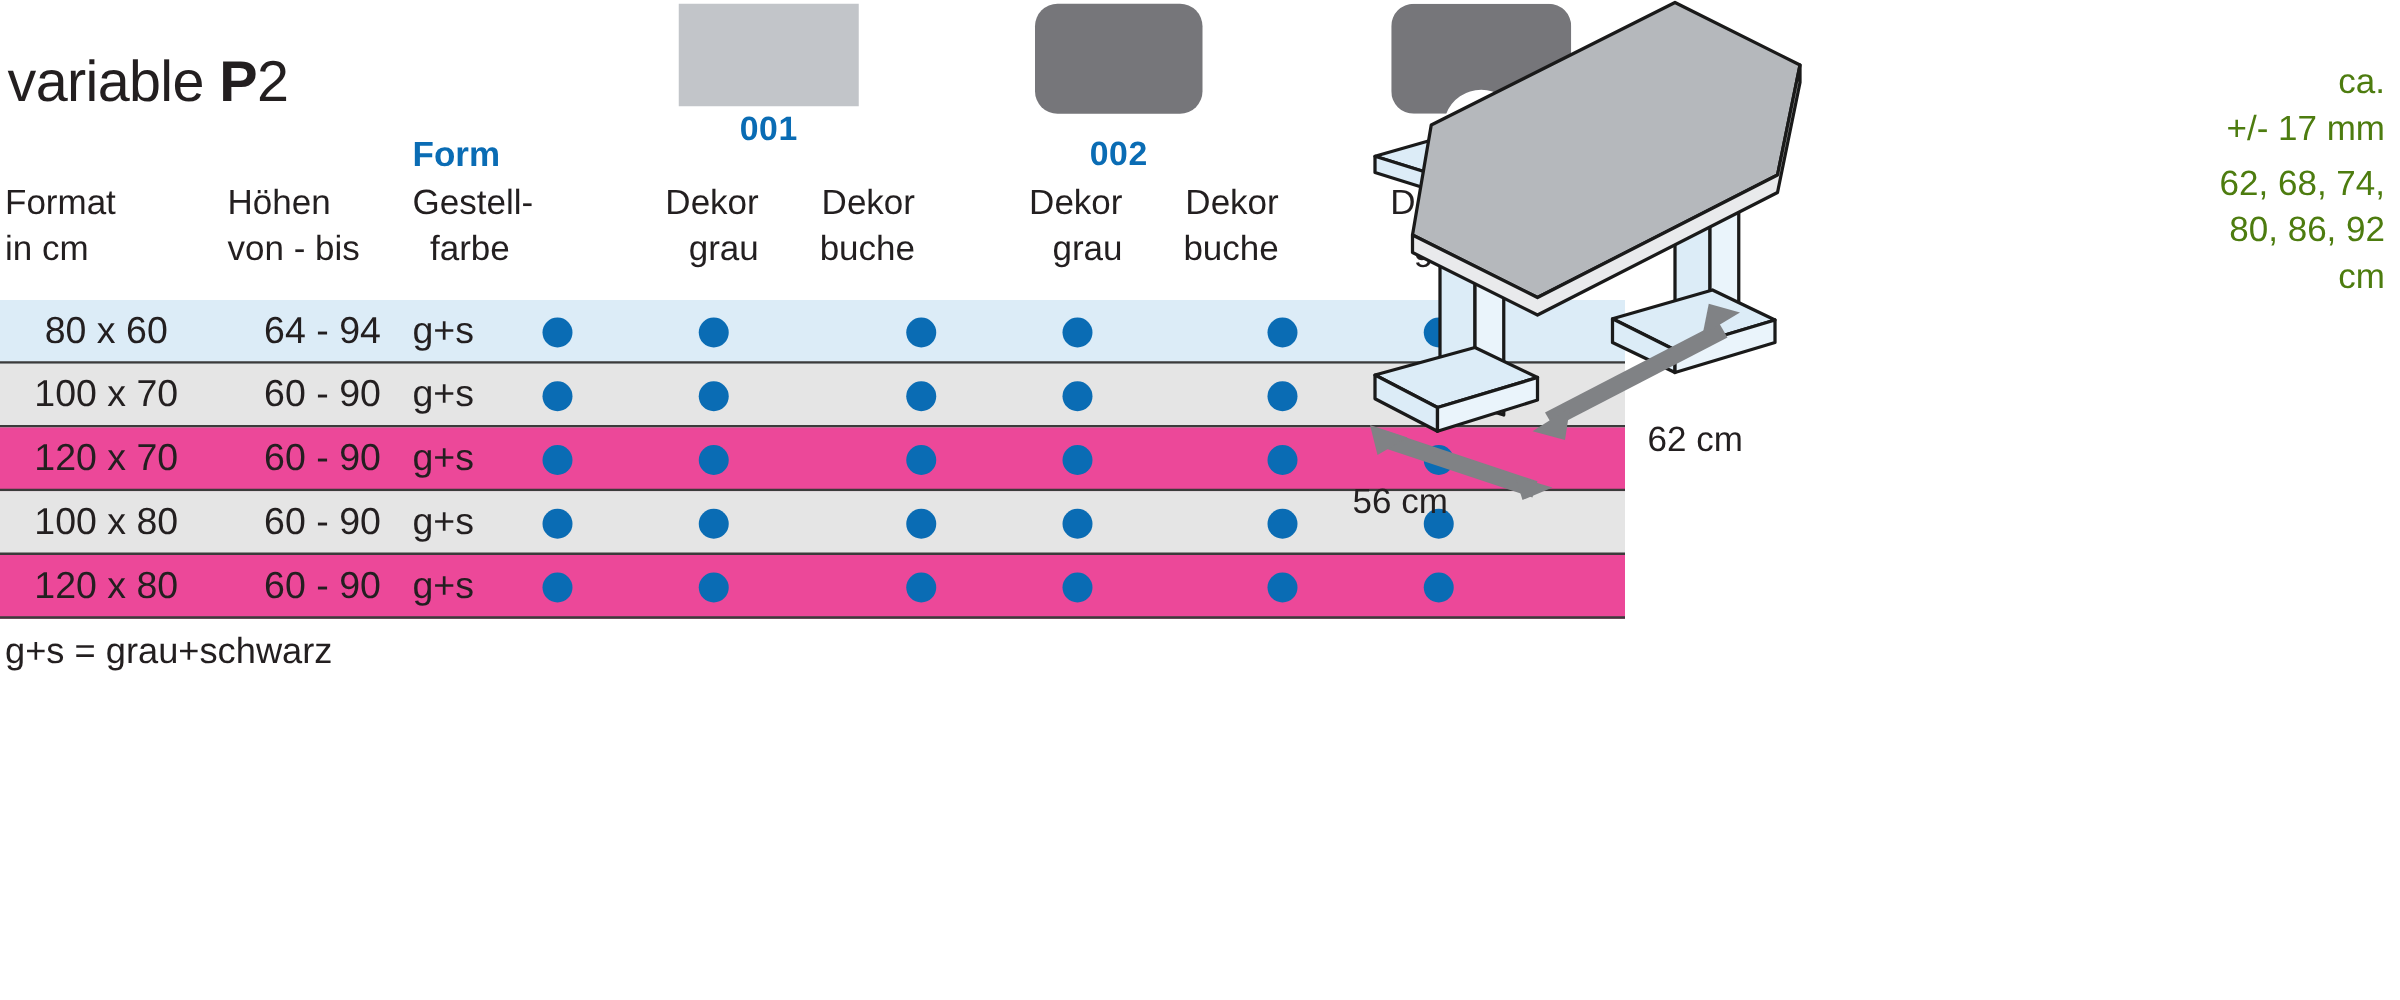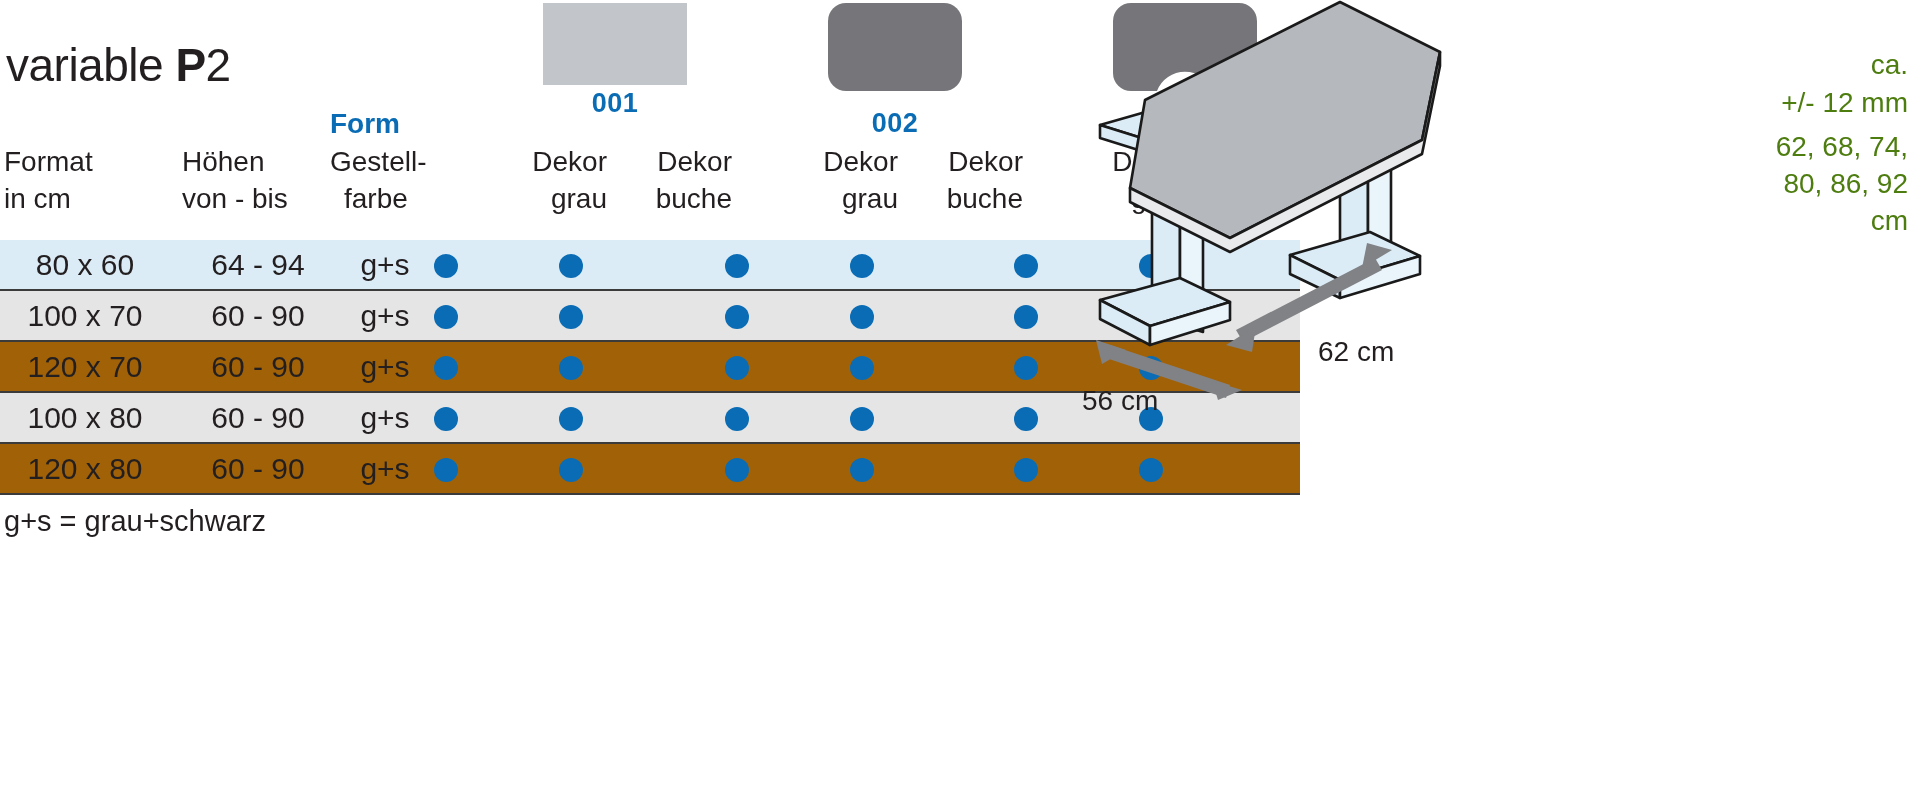--- a/index.html
+++ b/index.html
@@ -43,28 +43,28 @@
   .rowline-top{
     position:absolute;left:0;top:0;width:1300px;height:3px;background:#3b3b3b;
   }
   .trow{
     position:relative;width:1300px;height:51px;
     border-bottom:2px solid #3b3b3b;
     box-sizing:border-box;
   }
   .trow.blue{background:#dcecf7;}
   .trow.khaki{background:#e5e5e5;}
-  .trow.white{background:#a16207;}
+  .trow.white{background:#ec4899;}
   .cell{
     position:absolute;top:0;height:51px;line-height:49px;
     font-size:30px;color:#231f20;white-space:nowrap;
   }
   .c-format{left:0px;width:170px;text-align:center;}
   .c-hoehen{left:178px;width:160px;text-align:center;}
-  .c-farbe{left:330px;width:110px;text-align:center;}
+  .c-farbe{left:330px;width:110px;}
   .dot{
     position:absolute;width:24px;height:24px;border-radius:50%;
     background:#0a6cb4;top:14px;
   }
   #footnote{
     position:absolute;left:4px;top:505px;
     font-size:29px;color:#231f20;white-space:nowrap;
   }
 
   
@@ -182,21 +182,21 @@
           <div class="dot" style="left: 850px; background: rgb(10, 108, 180);"></div>
           <div class="dot" style="left: 1014px; background: rgb(10, 108, 180);"></div>
           <div class="dot" style="left: 1139px; background: rgb(10, 108, 180);"></div>
         </div>
       </div>
   </div>
 
   <div id="footnote">g+s = grau+schwarz</div>
 
   <div class="ann" style="top:48px;">ca.</div>
-  <div class="ann" style="top:86px;">+/- 12 mm</div>
+  <div class="ann" style="top:86px;">+/- 17 mm</div>
   <div class="ann" style="top:130px;">62, 68, 74,</div>
   <div class="ann" style="top:167px;margin-left:36px;">80, 86, 92</div>
   <div class="ann" style="top:204px;">cm</div>
 
   <div id="drawing">
     <svg width="880" height="470" viewBox="0 0 880 470" xmlns="http://www.w3.org/2000/svg">
       <g stroke="#1a1a1a" stroke-width="2.6" stroke-linejoin="round">
 
         <polygon points="60,125 130,105 210,128 140,150" fill="#dcecf7"></polygon>
         <polygon points="60,125 140,150 140,163 60,138" fill="#dcecf7"></polygon>

